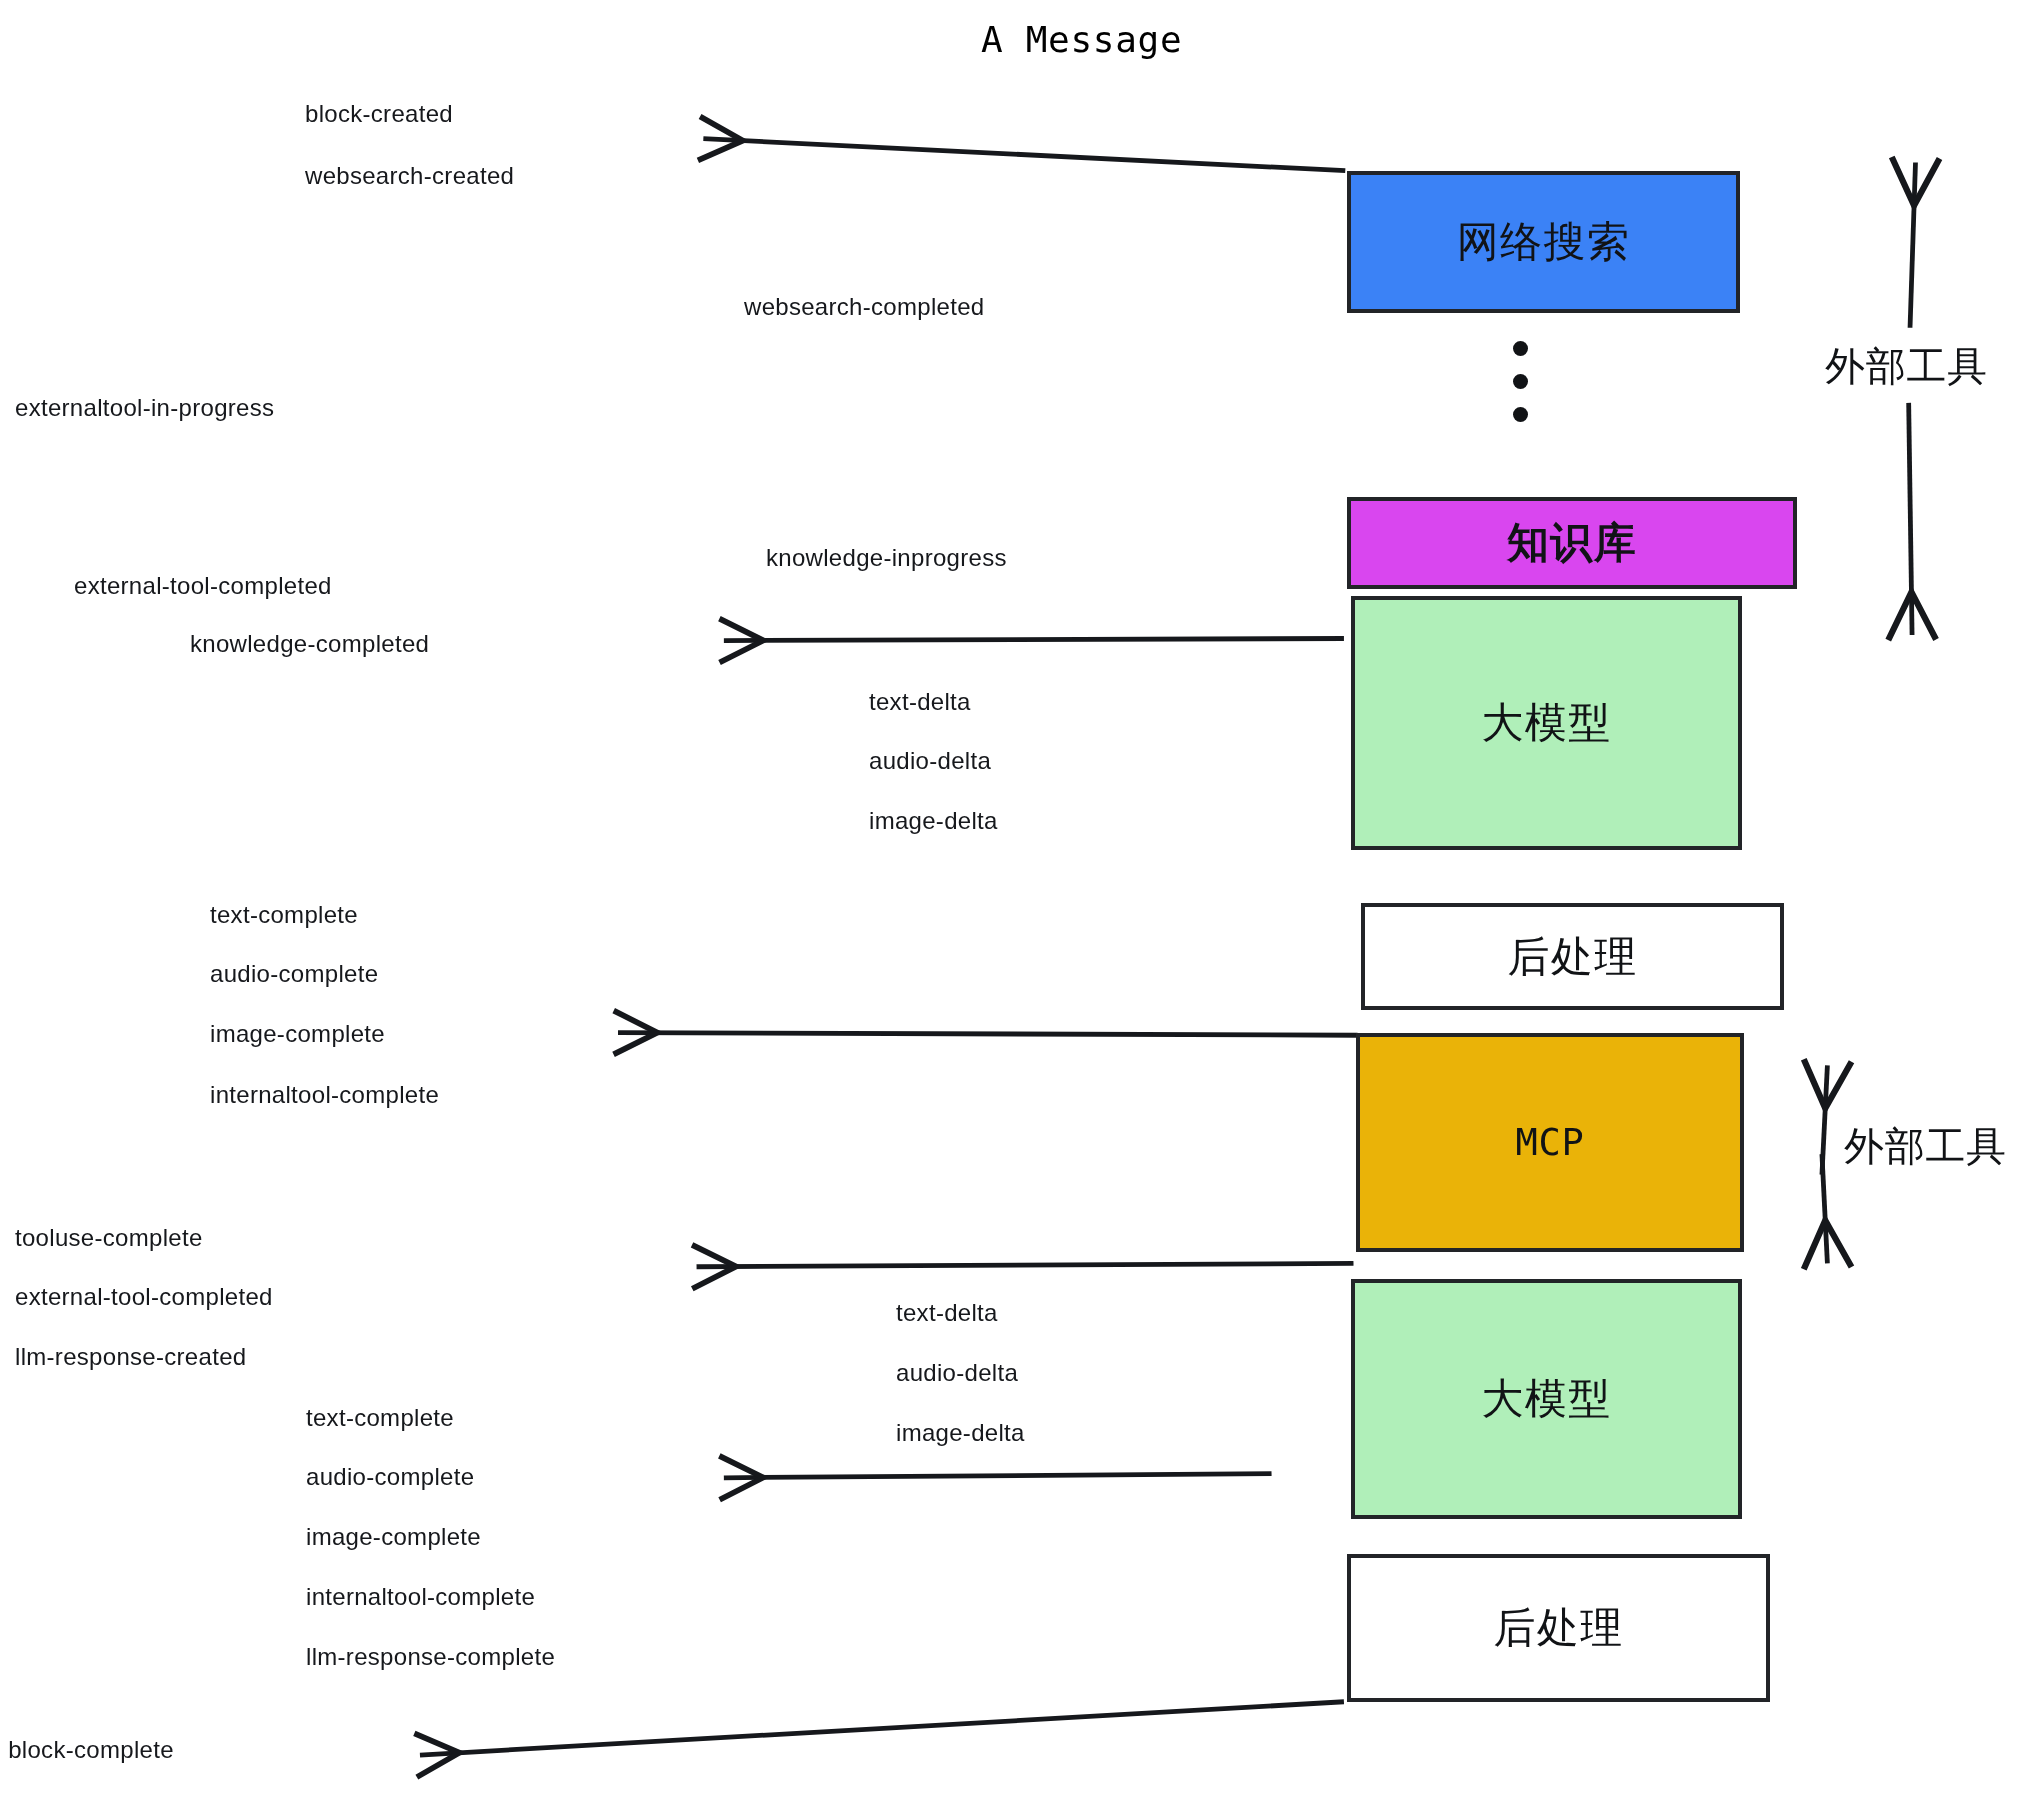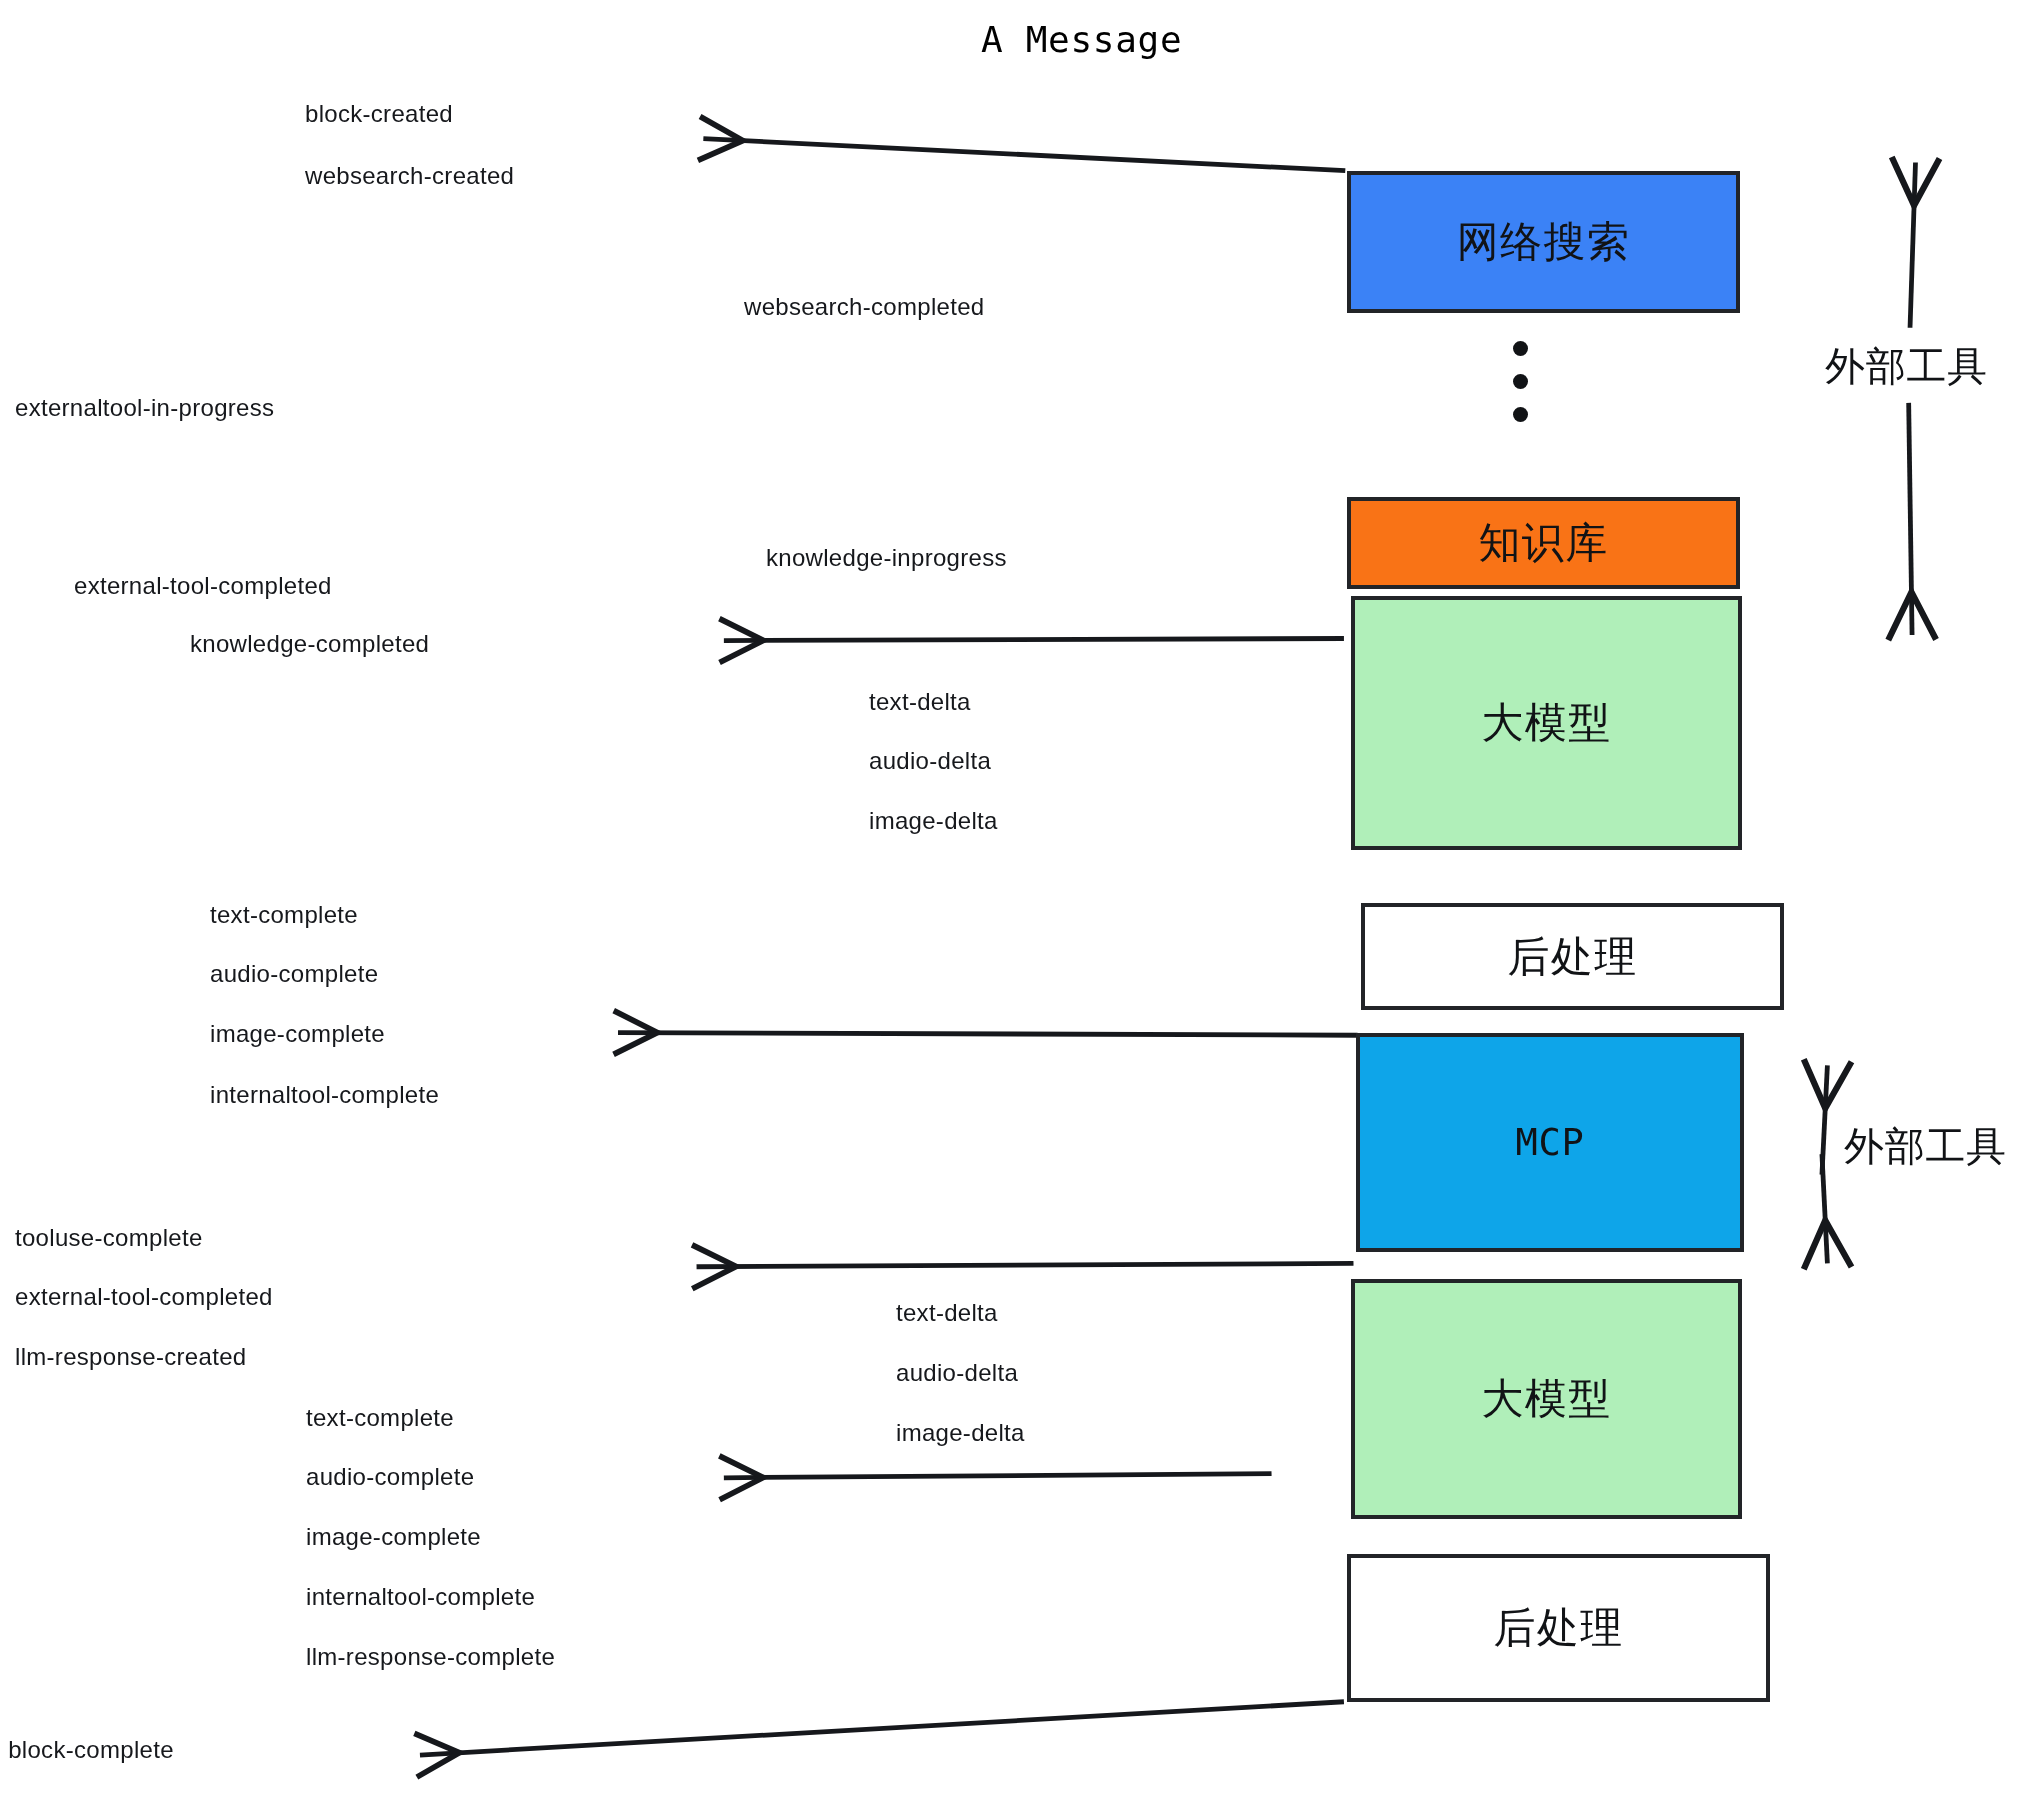--- a/index.html
+++ b/index.html
@@ -103,33 +103,33 @@
 
     <path d="M 2668 1720 L 2676 1560" fill="none" stroke="#16181c" stroke-width="7" marker-end="url(#ahu)"></path>
 
     <path d="M 2668 1690 L 2676 1850" fill="none" stroke="#16181c" stroke-width="7" marker-end="url(#ahu)"></path>
   </svg>
 
   <div class="box" style="left:1347px; top:171px; width:393px; height:142px; background:#3b82f6;">
     <span>网络搜索</span>
   </div>
 
-  <div class="box" style="left:1347px; top:497px; width:393px; height:92px; background:#f97316;">
+  <div class="box" style="left:1347px; top:497px; width:450px; height:92px; background:#d946ef;font-weight:bold;">
     <span>知识库</span>
   </div>
 
   <div class="box" style="left:1351px; top:596px; width:391px; height:254px; background:#B0EFB9;">
     <span>大模型</span>
   </div>
 
   <div class="box" style="left:1361px; top:903px; width:423px; height:107px; background:#FFFFFF;">
     <span>后处理</span>
   </div>
 
-  <div class="box mcp" style="left:1356px; top:1033px; width:388px; height:219px; background:#0ea5e9;">
+  <div class="box mcp" style="left:1356px; top:1033px; width:388px; height:219px; background:#eab308;">
     <span>MCP</span>
   </div>
 
   <div class="box" style="left:1351px; top:1279px; width:391px; height:240px; background:#B0EFB9;">
     <span>大模型</span>
   </div>
 
   <div class="box" style="left:1347px; top:1554px; width:423px; height:148px; background:#FFFFFF;">
     <span>后处理</span>
   </div>

